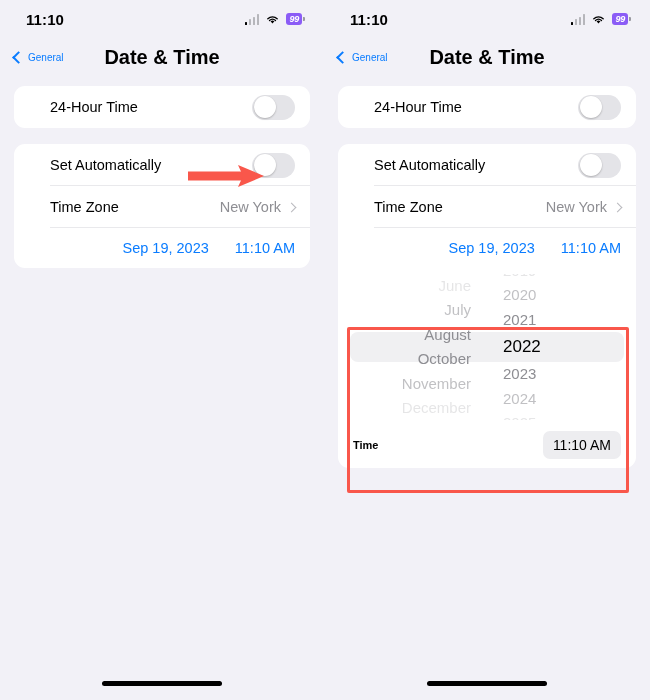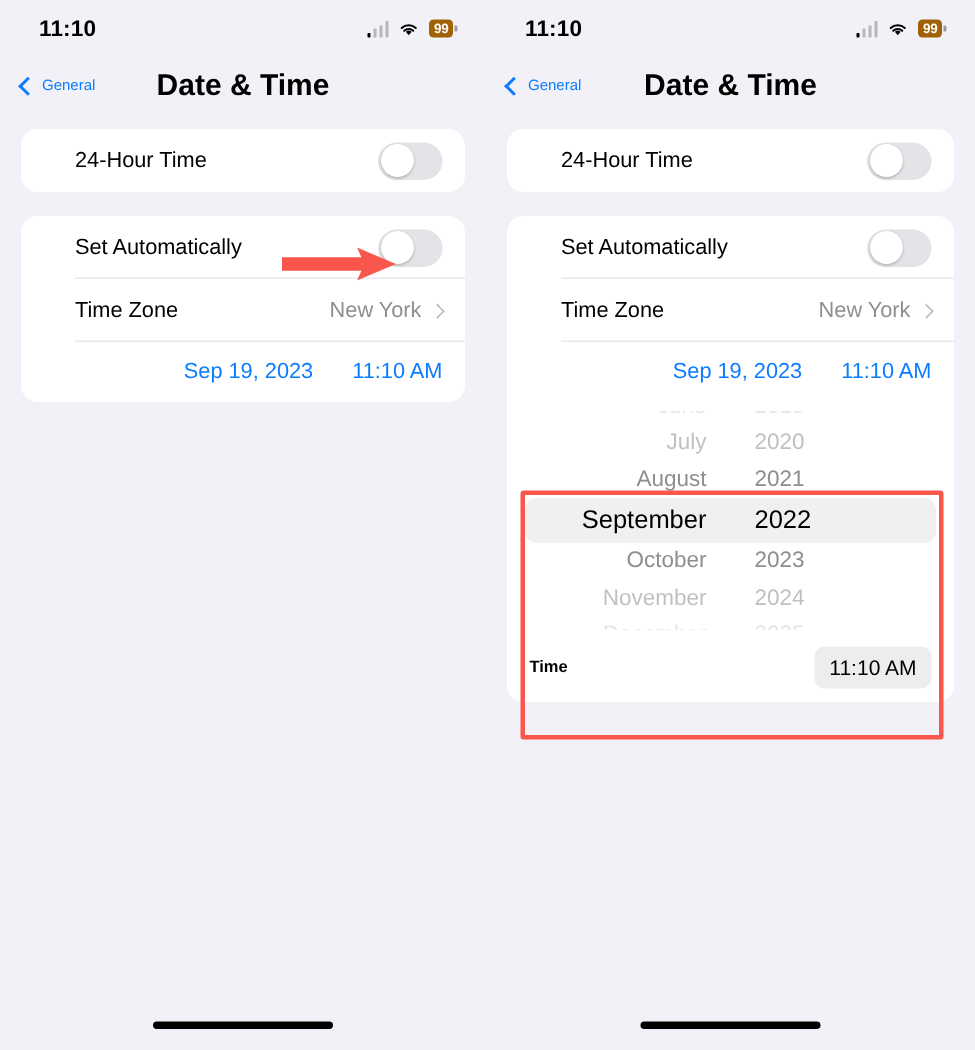--- a/index.html
+++ b/index.html
@@ -61,29 +61,30 @@
     border-radius: 0.5px;
   }
   .sig i:nth-child(1) { height: 3px; }
   .sig i:nth-child(2) { height: 5.5px; background: #b6b6bb; }
   .sig i:nth-child(3) { height: 8px;  background: #b6b6bb; }
   .sig i:nth-child(4) { height: 10.5px; background: #b6b6bb; }
 
   .wifi { width: 15px; height: 11px; display: block; }
 
   .battery {
-    background: #a16207;
+    background: #8b5cf6;
     color: #fff;
     font-size: 9px;
     font-weight: bold;
     border-radius: 3px;
     padding: 1.5px 3px 1.5px 3px;
     line-height: 1;
     letter-spacing: -0.2px;
     position: relative;
+    font-style: italic;
   }
   .battery::after {
     content: "";
     position: absolute;
     right: -2.5px;
     top: 50%;
     transform: translateY(-50%);
     width: 1.5px;
     height: 4px;
     background: #9a9aa0;
@@ -453,21 +454,20 @@
 
       <div class="picker-wrap">
         <div class="picker">
           <div class="sel-band"></div>
 
           <div class="col months">
 
             <div class="pitem f2">June</div>
             <div class="pitem f1">July</div>
             <div class="pitem">August</div>
-            <div class="pitem selected">September</div>
             <div class="pitem">October</div>
             <div class="pitem f1">November</div>
             <div class="pitem f2">December</div>
 
           </div>
 
           <div class="col years">
 
             <div class="pitem f2">2019</div>
             <div class="pitem f1">2020</div>

